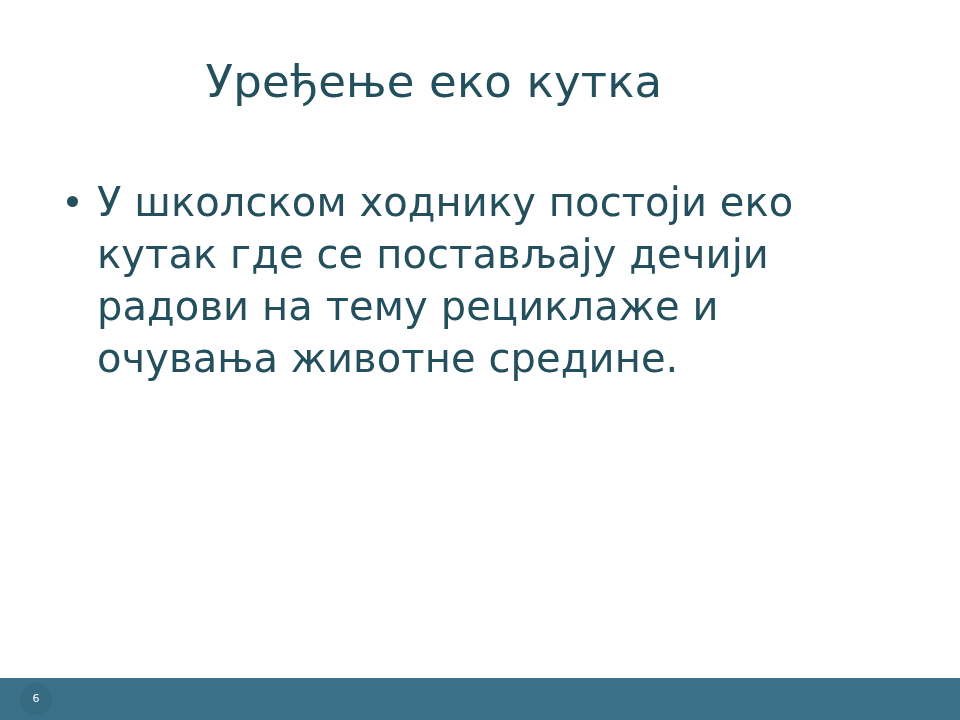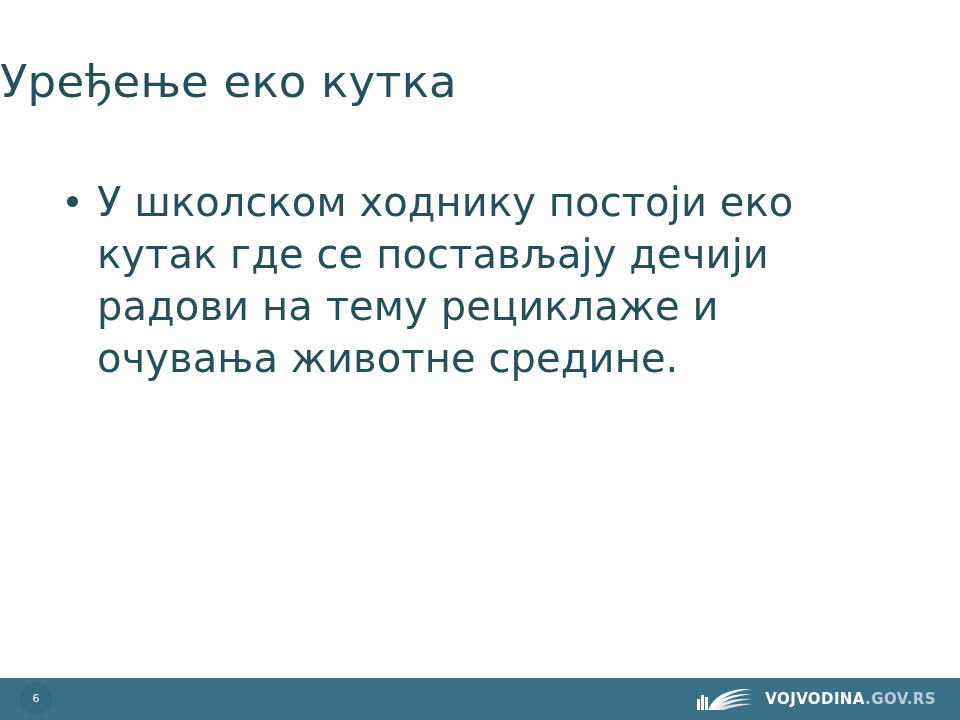--- a/index.html
+++ b/index.html
@@ -20,20 +20,21 @@
     background: #ffffff;
     box-sizing: border-box;
   }
 
   
   .title-block {
     position: absolute;
     left: 0;
     top: 58px;
     width: 868px;
+    text-align: center;
   }
   .slide-title {
     display: inline-block;
     margin: 0;
     font-family: "DejaVu Sans", sans-serif;
     font-size: 45px;
     font-weight: 400;
     letter-spacing: 0.2px;
     line-height: 1.05;
     color: #24505d;
@@ -142,32 +143,16 @@
         <span class="bullet-dot"></span>
       </div>
       <div class="bullet-text">У школском ходнику постоји еко кутак где се постављају дечији радови на тему рециклаже и очувања животне средине.</div>
     </div>
   </div>
 
   <div class="footer-bar">
 
     <div class="slide-number-badge">6</div>
 
-    <div class="brand-lockup">
-      <svg class="brand-mark" viewBox="0 0 58 26" aria-hidden="true">
-
-        <rect x="1" y="13" width="3" height="11" fill="#ffffff"></rect>
-        <rect x="5" y="9" width="3" height="15" fill="#ffffff"></rect>
-        <rect x="9" y="11" width="3" height="13" fill="#ffffff"></rect>
-
-        <path d="M12 24 C 18 10, 32 2, 56 3 C 36 5, 22 13, 16 24 Z" fill="#ffffff"></path>
-        <path d="M14 24 C 21 13, 34 7, 56 8 C 37 10, 24 16, 19 24 Z" fill="#ffffff" opacity="0.92"></path>
-        <path d="M17 24 C 24 16, 36 12, 56 13 C 39 15, 27 19, 23 24 Z" fill="#ffffff" opacity="0.85"></path>
-        <path d="M21 24 C 28 19, 40 17, 56 18 C 42 20, 32 22, 28 24 Z" fill="#ffffff" opacity="0.8"></path>
-      </svg>
-      <div class="brand-text">
-        <span class="brand-main">VOJVODINA</span><span class="brand-tld">.GOV.RS</span>
-      </div>
-    </div>
 
   </div>
 
 </div>
 
 </body></html>

